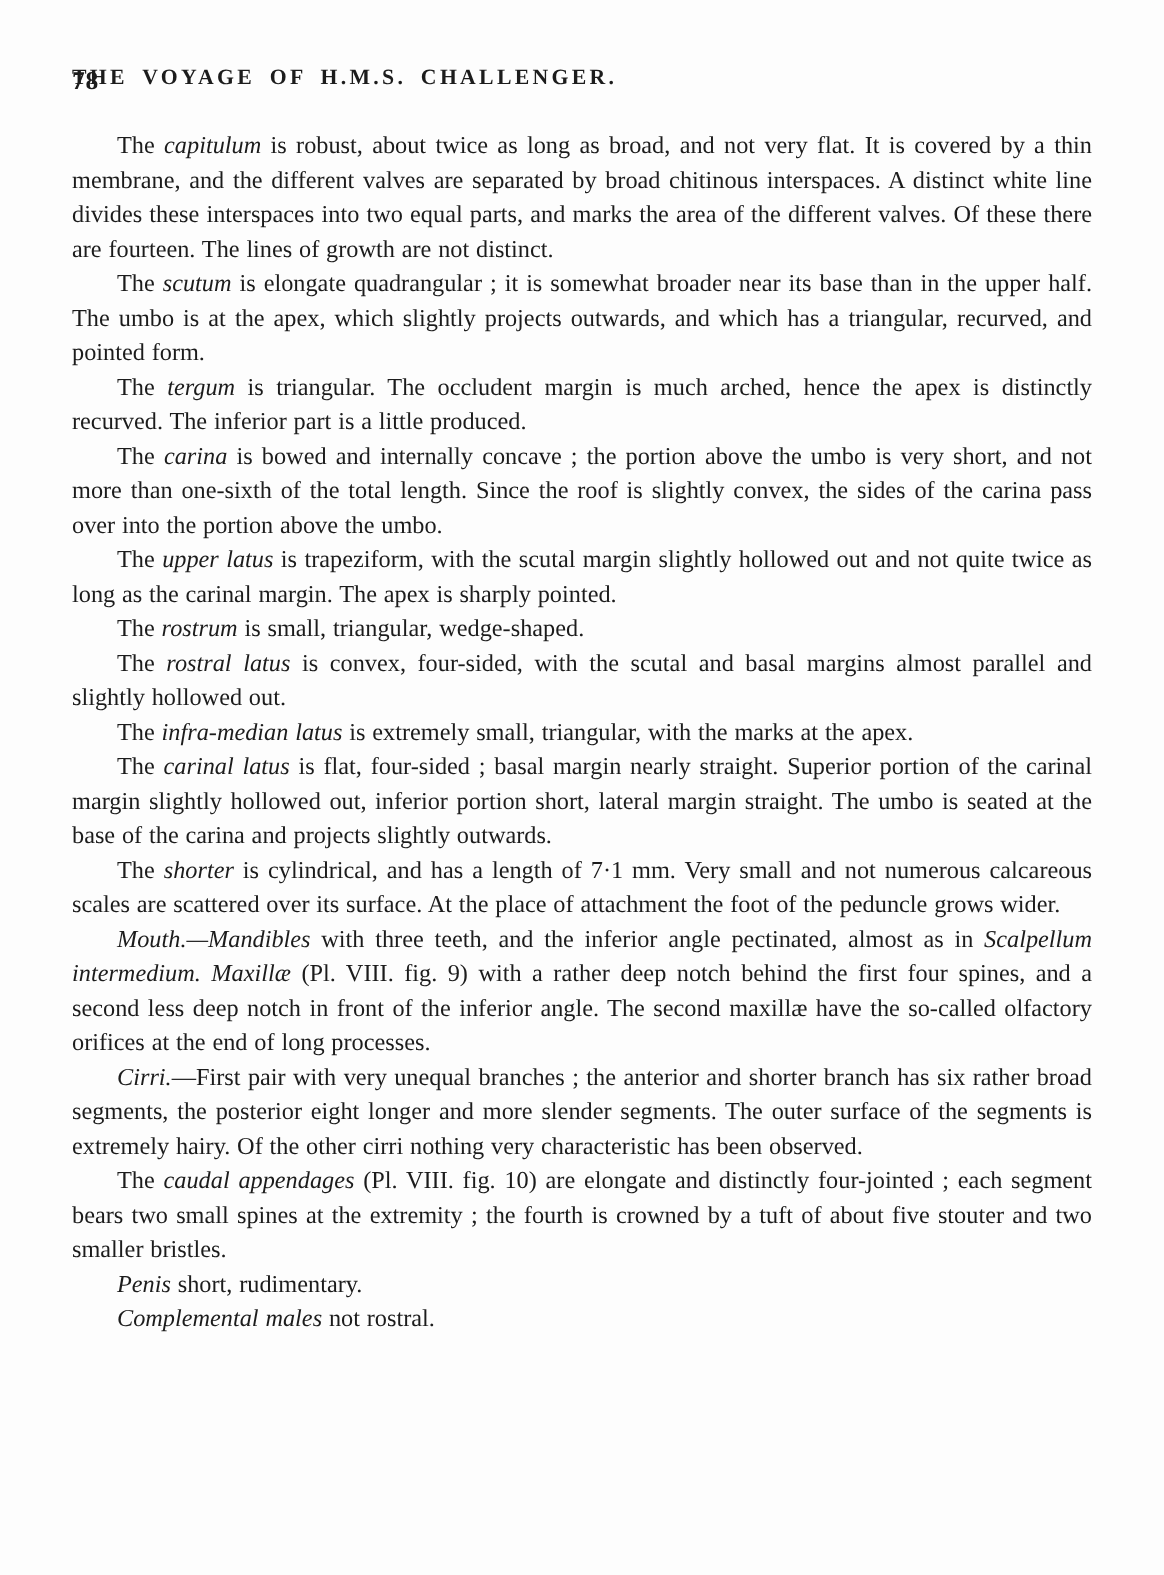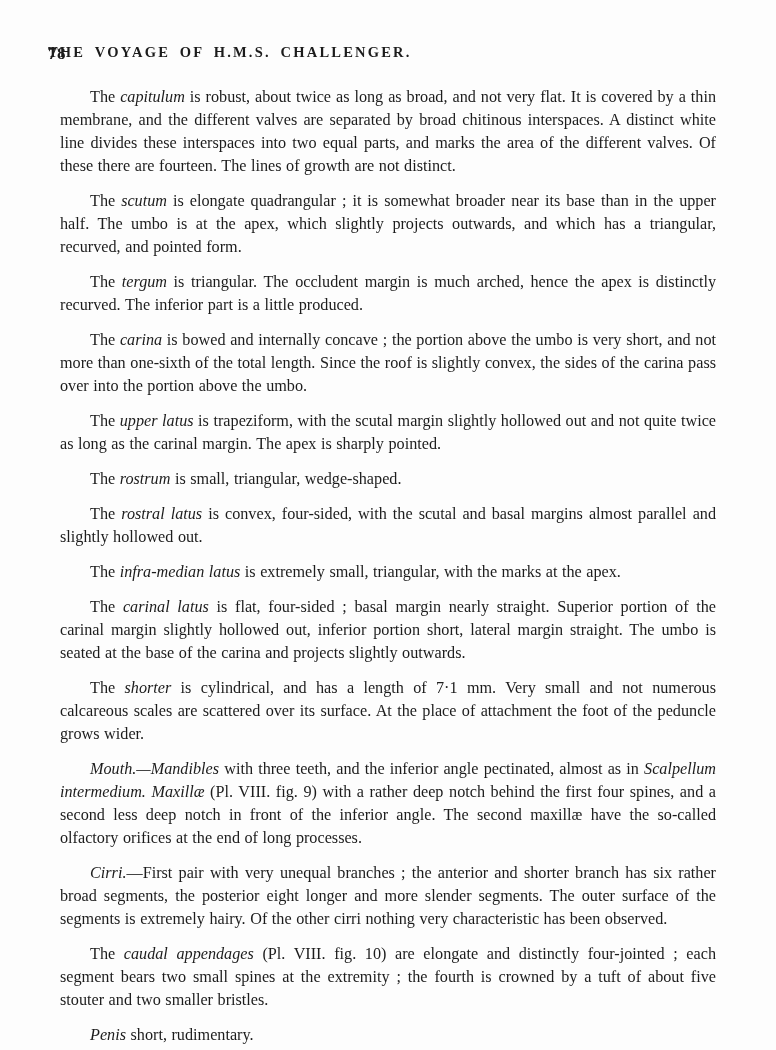--- a/index.html
+++ b/index.html
@@ -40,21 +40,21 @@
     white-space: nowrap;
   }
   .text-block {
     margin-top: 22px;
     font-size: 16.2px;
     line-height: 23px;
     text-align: justify;
     word-spacing: 0.5px;
   }
   .para {
-    margin: 12px;
+    margin: 0;
     text-indent: 30px;
   }
   .it {
     font-style: italic;
   }
 </style>
 </head>
 <body>
 
 <div class="page">

